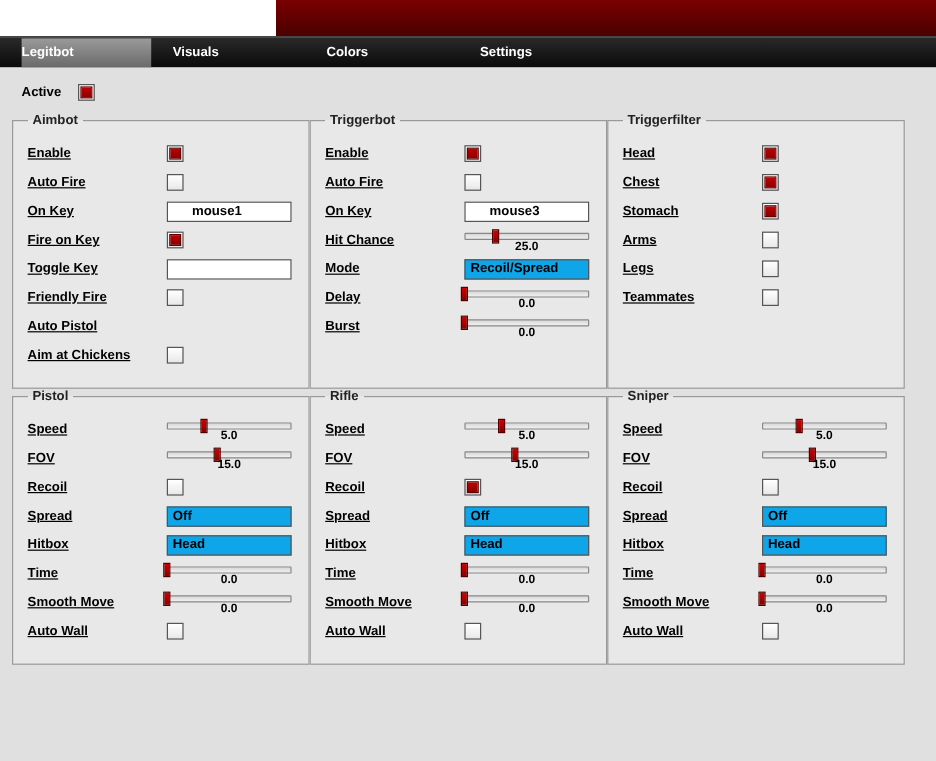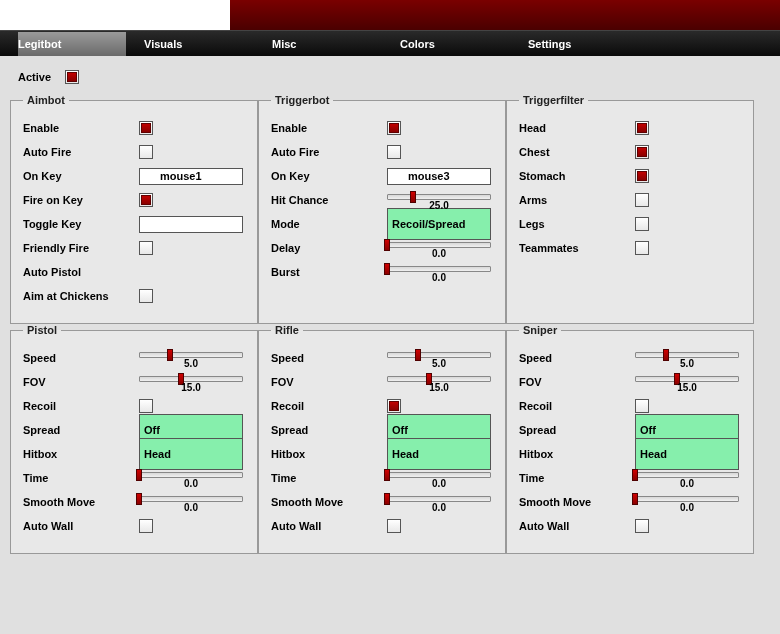--- a/index.html
+++ b/index.html
@@ -90,20 +90,21 @@
   display: flex;
   align-items: center;
   height: 24px;
   gap: 6px;
 }
 .row .rlbl {
   width: 110px;
   color: #000;
   font-size: 11px;
   font-weight: bold;
+  text-decoration: underline;
 }
 .textbox {
   width: 104px;
   height: 17px;
   border: 1px solid #555;
   background: #fff;
   padding: 0 20px;
   font-size: 11px;
   font-weight: bold;
   line-height: 15px;
@@ -136,44 +137,43 @@
   position: absolute;
   top: 10px;
   width: 100%;
   text-align: center;
   font-size: 10px;
   font-weight: bold;
   color: #000;
 }
 .dropdown {
   width: 104px;
-  height: 32px;
+  height: 17px;
   border: 1px solid #555;
-  background: #86efac;
+  background: #0ea5e9;
   font-size: 11px;
   font-weight: bold;
   padding: 0 4px;
   display: flex;
   align-items: center;
   justify-content: space-between;
   cursor: pointer;
   line-height: 15px;
 }
 </style>
 </head>
 <body>
 
 <div class="header-bar">
   <div class="logo-box"></div>
 </div>
 
 <div class="tabs">
   <div class="tab active">Legitbot</div>
   <div class="tab">Visuals</div>
-  <div class="tab">Misc</div>
   <div class="tab">Colors</div>
   <div class="tab">Settings</div>
 </div>
 
 <div class="body-area">
 
   <div class="top-check-row">
     <span class="lbl">Active</span>
     <span class="checkbox checked"></span>
   </div>

